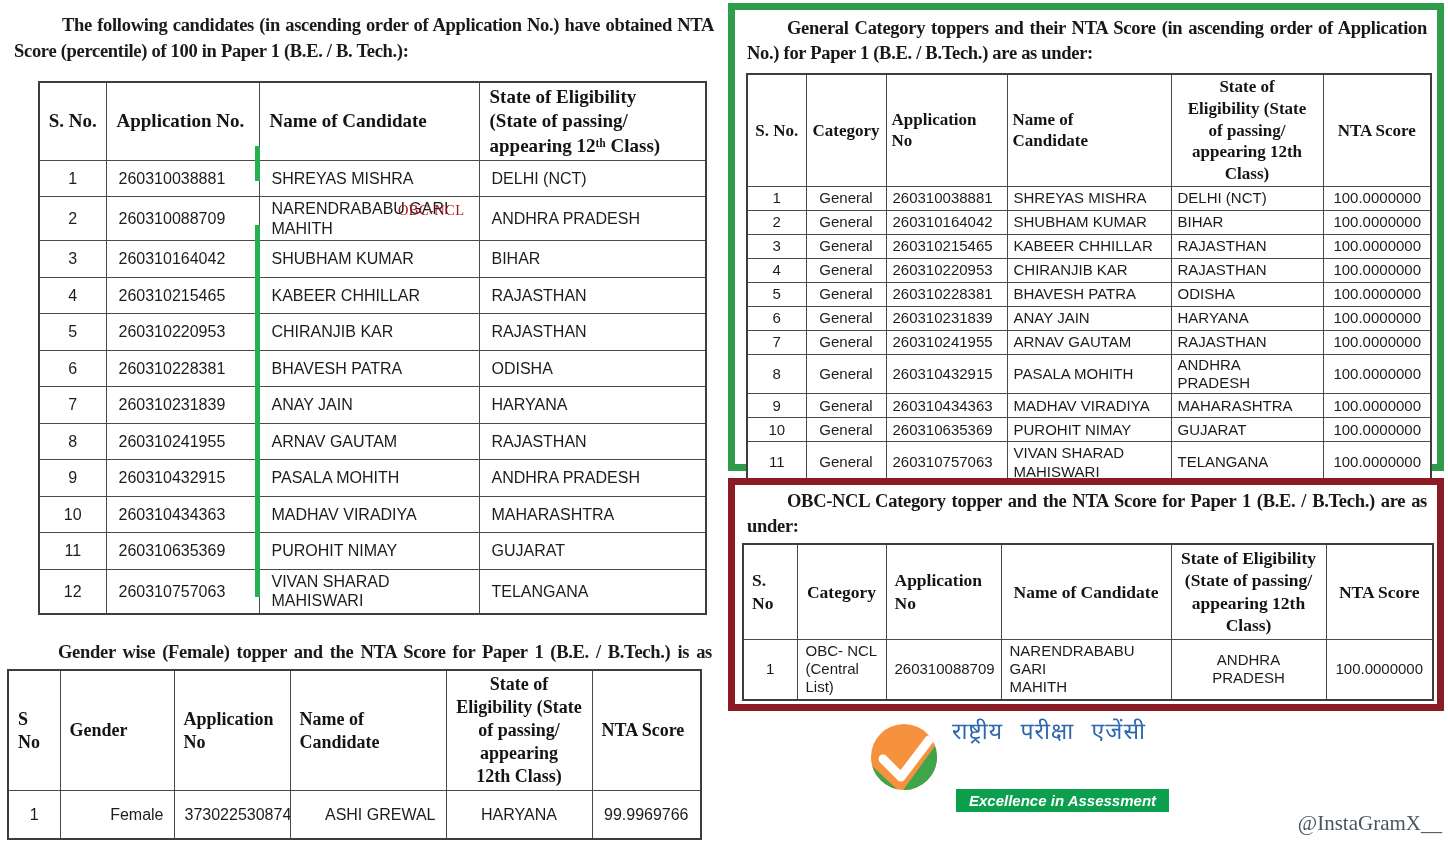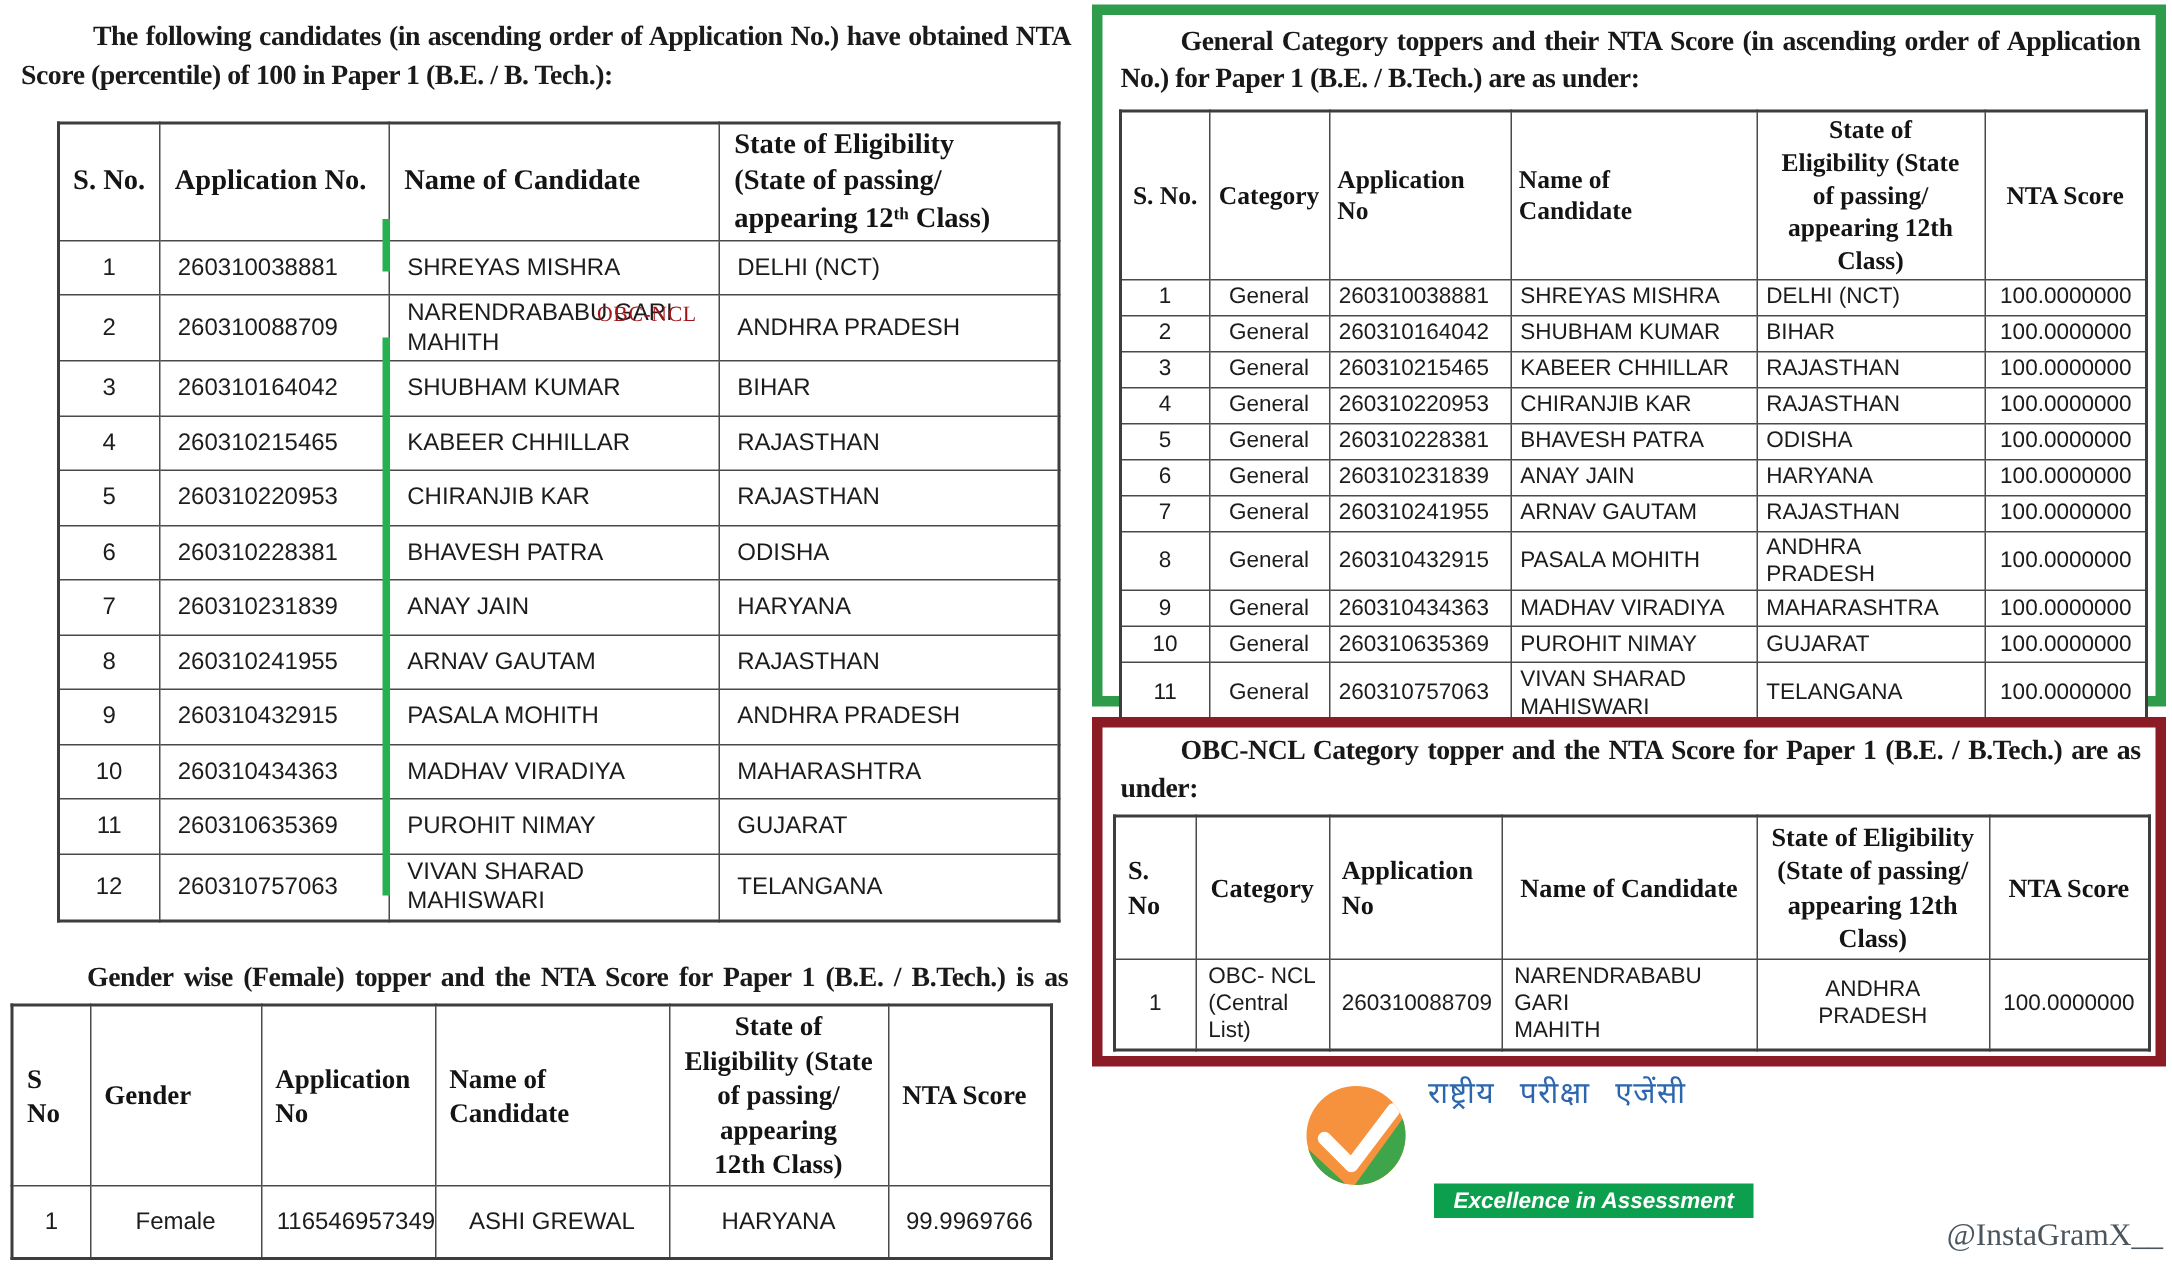--- a/index.html
+++ b/index.html
@@ -25,21 +25,21 @@
   #t1 td { font-size:16px; padding:2px 12px; text-align:left; }
   #t1 td:first-child { text-align:center; padding:2px; }
   #t1 thead tr { height:63px; }
   #t1 tbody tr { height:36.5px; }
   #t1 tbody tr:nth-child(2) { height:44px; }
 
   
   #t2 { left:7px; top:669px; width:693px; }
   #t2 th { font-size:18px; text-align:left; padding:2px 9px; }
   #t2 th:nth-child(5) { text-align:center; padding:2px 4px; }
-  #t2 td { font-size:16px; padding:2px 10px; text-align:center; }
+  #t2 td { font-size:16px; padding:2px 10px; text-align:right; }
   #t2 td:first-child, #t2 td:nth-child(5), #t2 td:nth-child(6) { text-align:center; padding:2px; }
   #t2 thead tr { height:110px; }
   #t2 tbody tr { height:48px; }
 
   
   #t3 { left:746px; top:73px; width:684px; }
   #t3 th { font-size:17px; padding:1px 5px; text-align:center; }
   #t3 th:nth-child(3), #t3 th:nth-child(4) { text-align:left; }
   #t3 td { font-size:15px; padding:1px 6px; text-align:left; }
   #t3 td:nth-child(1), #t3 td:nth-child(2) { text-align:center; padding:1px 2px; }
@@ -66,21 +66,21 @@
 
   .hl  { position:absolute; left:255px; width:5px; }
   #hl1 { top:146px; height:35px; }
   #hl2 { top:225px; height:372px; }
 
   #obcTag { position:absolute; left:398px; top:202px; font-family:"Liberation Serif", serif;
             font-weight:400; font-size:14.5px; letter-spacing:0.4px; }
 
   #logoMark   { position:absolute; left:870px; top:723px; }
   #logoHindi  { position:absolute; left:952px; top:714px; font-family:"DejaVu Sans", sans-serif;
-                font-size:20px; letter-spacing:1px; word-spacing:9px; }
+                font-size:23px; letter-spacing:1px; word-spacing:9px; }
   #logoEnglish{ position:absolute; left:951px; top:748px; font-family:"Liberation Sans", sans-serif;
                 font-size:31px; font-weight:700; letter-spacing:0.3px; }
   #logoBadge  { position:absolute; left:956px; top:789px; font-family:"Liberation Sans", sans-serif;
                 font-size:15px; font-style:italic; font-weight:700; color:#fff; padding:3px 13px; }
   #watermark  { position:absolute; left:1262px; top:811px; width:180px; text-align:right;
                 font-family:"Liberation Serif", serif; font-size:21px; }
 </style>
 </head>
 <body>
 
@@ -212,21 +212,21 @@
 of passing/
 appearing
 12th Class)</th>
           <th>NTA Score</th>
         </tr>
       </thead>
       <tbody>
         <tr>
           <td>1</td>
           <td>Female</td>
-          <td>116546957349</td>
+          <td>373022530874</td>
           <td>ASHI GREWAL</td>
           <td>HARYANA</td>
           <td>99.9969766</td>
         </tr>
       </tbody>
     </table>
 
   <div id="greenBox" class="box" style="border-color: rgb(46, 156, 74);">
     <p class="boxTitle">General Category toppers and their NTA Score (in ascending order of Application No.) for Paper 1 (B.E. / B.Tech.) are as under:</p>
   </div>

